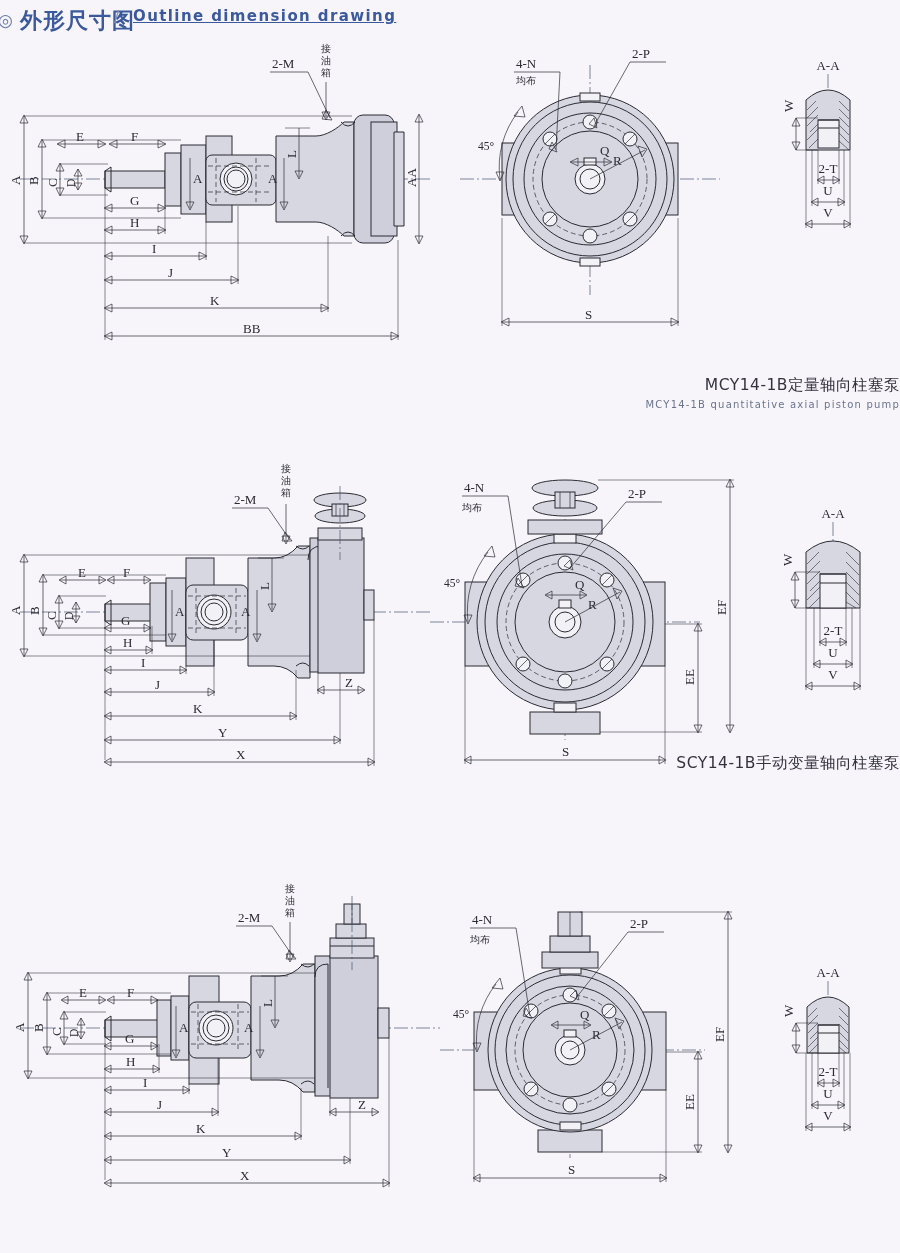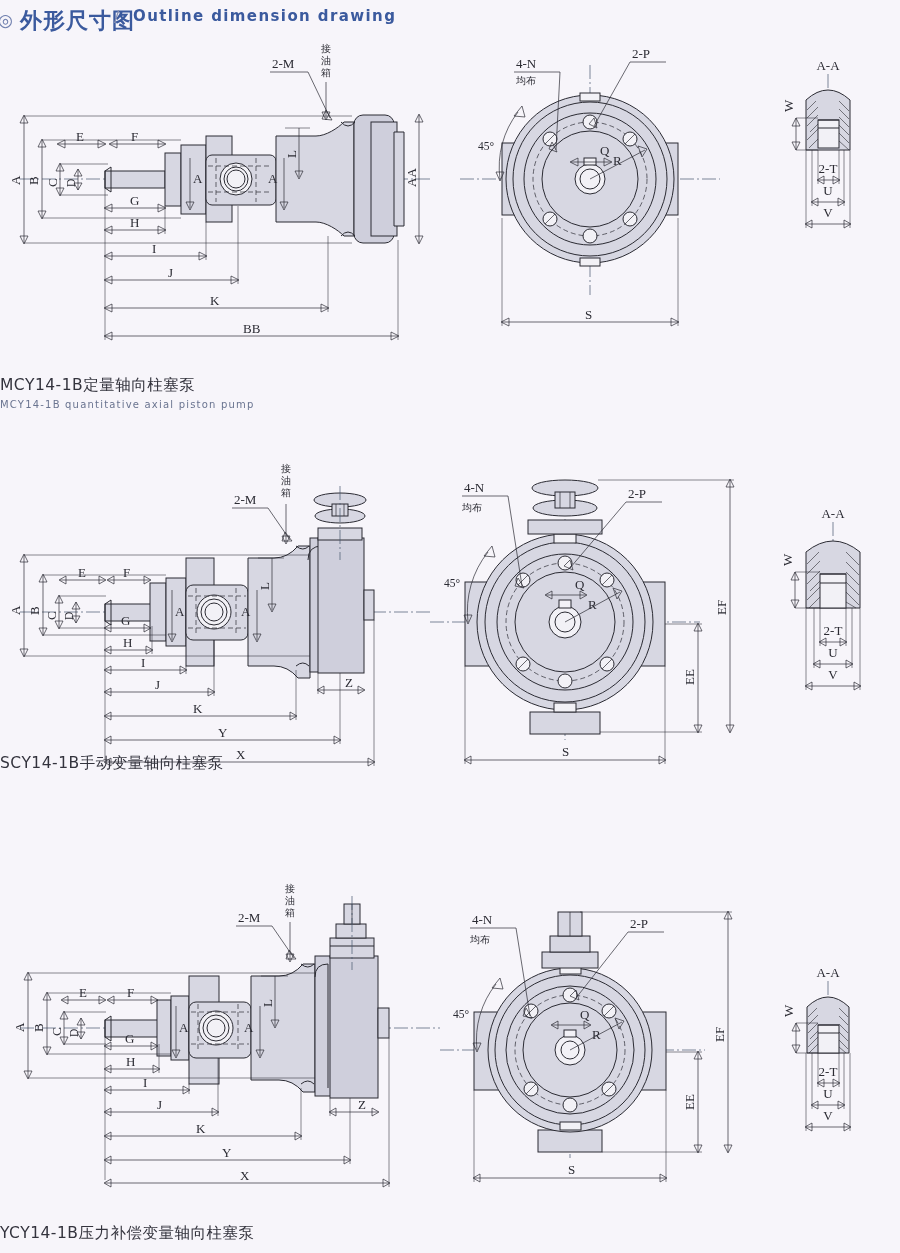--- a/index.html
+++ b/index.html
@@ -13,28 +13,28 @@
 
   
   .header{position:absolute;left:0;top:4px;width:900px;height:30px;}
   .hdr-bullet{position:absolute;left:-2px;top:6px;font-size:17px;color:#6f7fae;
     font-family:"DejaVu Sans",sans-serif;}
   .hdr-cn{position:absolute;left:20px;top:2px;font-size:22px;font-weight:bold;
     color:#3b5a9e;font-family:"DejaVu Sans",sans-serif;letter-spacing:1px;}
   .hdr-slash{position:absolute;left:114px;top:3px;font-size:16px;color:#8a93b5;
     font-family:"DejaVu Sans",sans-serif;}
   .hdr-en{position:absolute;left:133px;top:3px;font-size:15px;font-weight:bold;
-    color:#3b5a9e;font-family:"DejaVu Sans",sans-serif;letter-spacing:1.4px;}
+    color:#3b5a9e;font-family:"DejaVu Sans",sans-serif;letter-spacing:1.4px;text-decoration:underline;}
 
   
   .dwg{position:absolute;left:0;}
   .dwg svg{display:block;}
 
   
-  .cap{position:absolute;width:900px;text-align:left;}
+  .cap{position:absolute;width:900px;text-align:right;}
   .cap-cn{font-size:15.5px;color:#33333d;font-family:"DejaVu Sans",sans-serif;
     letter-spacing:.5px;}
   .cap-en{font-size:10px;color:#6a7490;font-family:"DejaVu Sans",sans-serif;
     letter-spacing:1.2px;margin-top:3px;}
 
   
   .ln{stroke:#2b2b33;stroke-width:1;fill:none;}
   .ln-t{stroke:#2b2b33;stroke-width:.7;fill:none;}
   .body-f{fill:#d7d7e2;stroke:#2b2b33;stroke-width:1;}
   .body-f2{fill:#cfcfdc;stroke:#2b2b33;stroke-width:1;}
@@ -998,17 +998,14 @@
         <line class="ext" x1="16" y1="98" x2="16" y2="176"></line>
         <line class="ext" x1="60" y1="98" x2="60" y2="176"></line>
         <text class="lbl" x="38" y="165" text-anchor="middle">V</text>
       </g>
       <line class="ext" x1="28" y1="98" x2="28" y2="132"></line>
       <line class="ext" x1="49" y1="98" x2="49" y2="132"></line>
     </g>
   </svg>
   </div>
 
-  <div class="cap" style="top:1223px;">
-    <div class="cap-cn">YCY14-1B压力补偿变量轴向柱塞泵</div>
-  </div>
 
 </div>
 
 </body></html>

